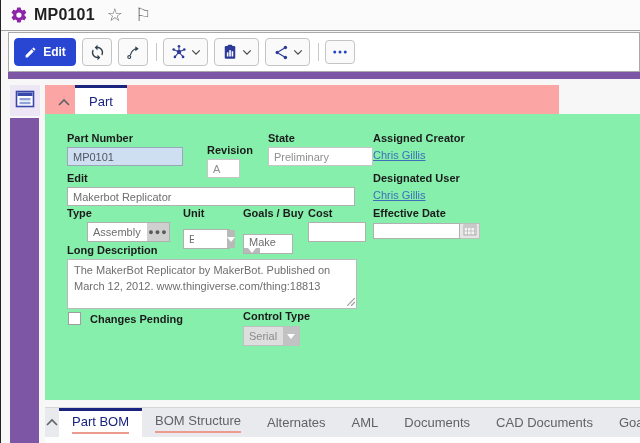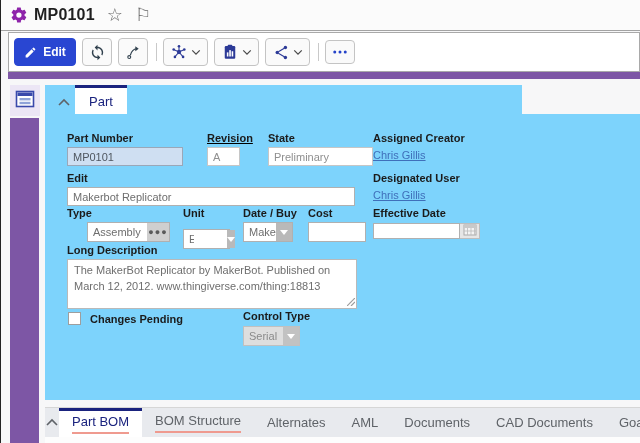--- a/index.html
+++ b/index.html
@@ -31,27 +31,27 @@
 
   
   .accentbar { position:absolute; left:8px; top:72px; width:632px; height:7px; background:#7d56a5; }
 
   
   .side-btn { position:absolute; left:10px; top:85px; width:30px; height:31px; background:#ece6f5;
               display:flex; align-items:center; justify-content:center; cursor:pointer; }
   .side-rail { position:absolute; left:10px; top:118px; width:29px; height:325px; background:#7d56a5; }
 
   
-  .form-strip { position:absolute; left:45px; top:85px; width:477px; height:29px; background:#7dd3fc; }
+  .form-strip { position:absolute; left:45px; top:85px; width:514px; height:29px; background:#fca5a5; }
   .strip-chevron { position:absolute; left:12px; top:8px; width:16px; height:14px; cursor:pointer; }
   .form-tab { position:absolute; left:30px; top:0; height:29px; background:#fff; border-top:3px solid #1a237e;
               padding:0 14px; display:flex; align-items:center; font-size:13px; color:#1a237e; cursor:pointer; }
 
   
-  .form-panel { position:absolute; left:45px; top:114px; width:595px; height:286px; background:#7dd3fc;
+  .form-panel { position:absolute; left:45px; top:114px; width:595px; height:286px; background:#86efac;
                 font-size:11px; }
   .fld { position:absolute; }
   .fld-label { font-size:11px; font-weight:bold; color:#1b1b1b; white-space:nowrap; }
   .txt { border:1px solid #b0b0b0; background:#fff; color:#6e6e6e; font-size:11px;
          font-family:"Liberation Sans", sans-serif; padding:0 5px; height:19px; width:100%; }
   .txt.keyed { background:#cfdff2; border-color:#9aa7b8; color:#4f565f; }
   .txt.ro { border-color:#c6c6c6; color:#8f8f8f; }
   a.link { color:#3f6fba; font-size:11px; text-decoration:underline; }
   .combo { display:flex; height:20px; border:1px solid #b0b0b0; background:#fff; align-items:stretch; }
   .combo .val { flex:1; display:flex; align-items:center; padding:0 5px; color:#6e6e6e; font-size:11px; overflow:hidden; }
@@ -218,21 +218,21 @@
     </div>
   </div>
 
   <div class="form-panel">
 
     <div class="fld" style="left:22px; top:18px;">
       <div class="fld-label">Part Number</div>
       <input class="txt keyed" style="width: 116px; margin-top: 3px;" readonly="" value="MP0101">
     </div>
 
-    <div class="fld" style="left:162px; top:18px;text-decoration:underline;">
+    <div class="fld" style="left:162px; top:30px;">
       <div class="fld-label">Revision</div>
       <input class="txt ro" style="width: 33px; margin-top: 3px;" readonly="" value="A">
     </div>
 
     <div class="fld" style="left:223px; top:18px;">
       <div class="fld-label">State</div>
       <input class="txt ro" style="width: 105px; margin-top: 3px;" readonly="" value="Preliminary">
     </div>
 
     <div class="fld" style="left:328px; top:18px;">
@@ -262,22 +262,22 @@
       <div class="fld-label">Unit</div>
       <div class="combo" style="margin-top:10px;gap:33px;">
         <span class="val">EA</span>
         <span class="dd-btn">
             <span class="tri"></span>
           </span>
       </div>
     </div>
 
     <div class="fld" style="left:198px; top:93px; width:50px;">
-      <div class="fld-label">Date / Buy</div>
-      <div class="combo" style="margin-top:3px;">
+      <div class="fld-label">Goals / Buy</div>
+      <div class="combo" style="margin-top:15px;flex-direction:column;">
         <span class="val">Make</span>
         <span class="dd-btn">
             <span class="tri"></span>
           </span>
       </div>
     </div>
 
     <div class="fld" style="left:263px; top:93px;">
       <div class="fld-label">Cost</div>
       <input class="txt" style="width: 58px; margin-top: 3px; height: 20px;" value="">

